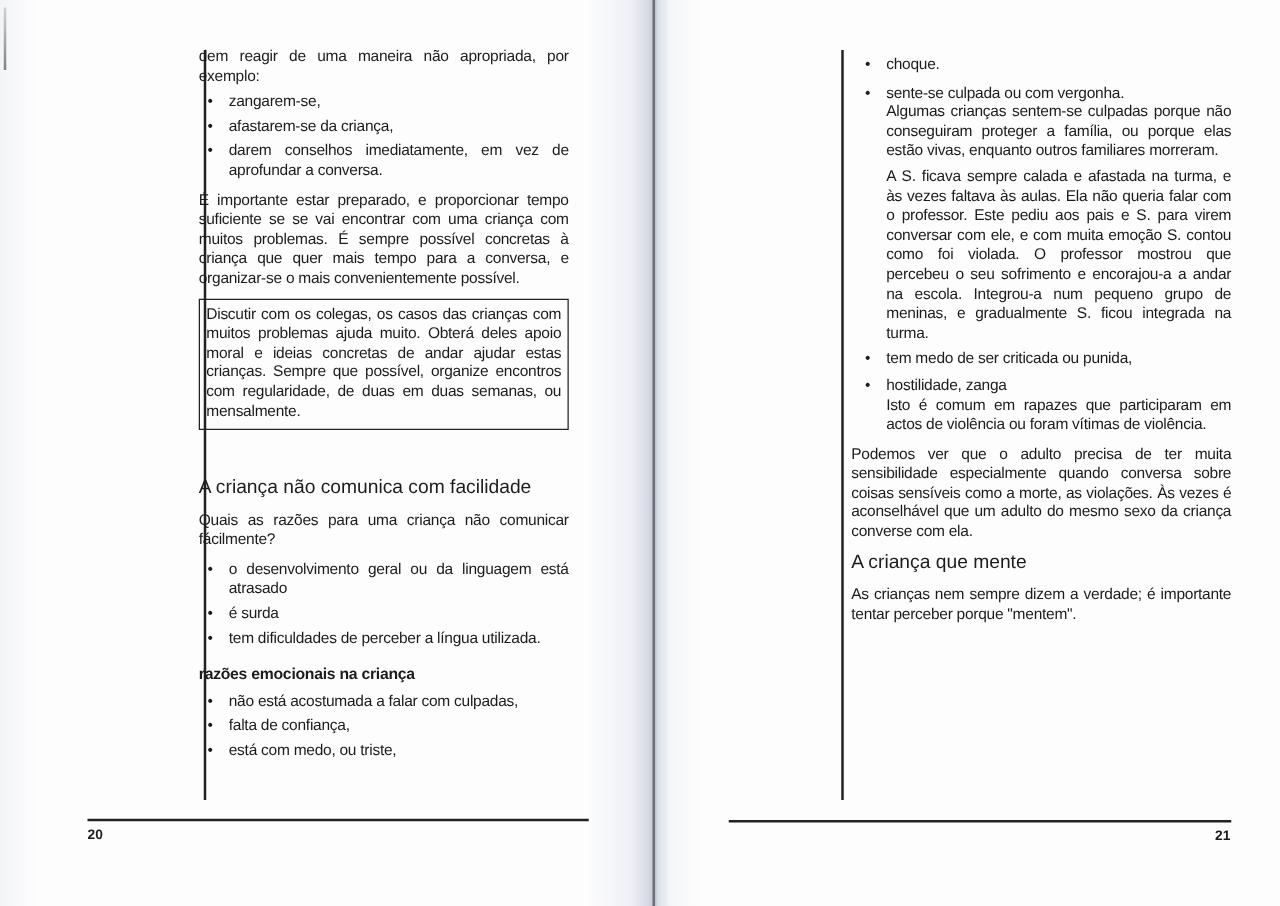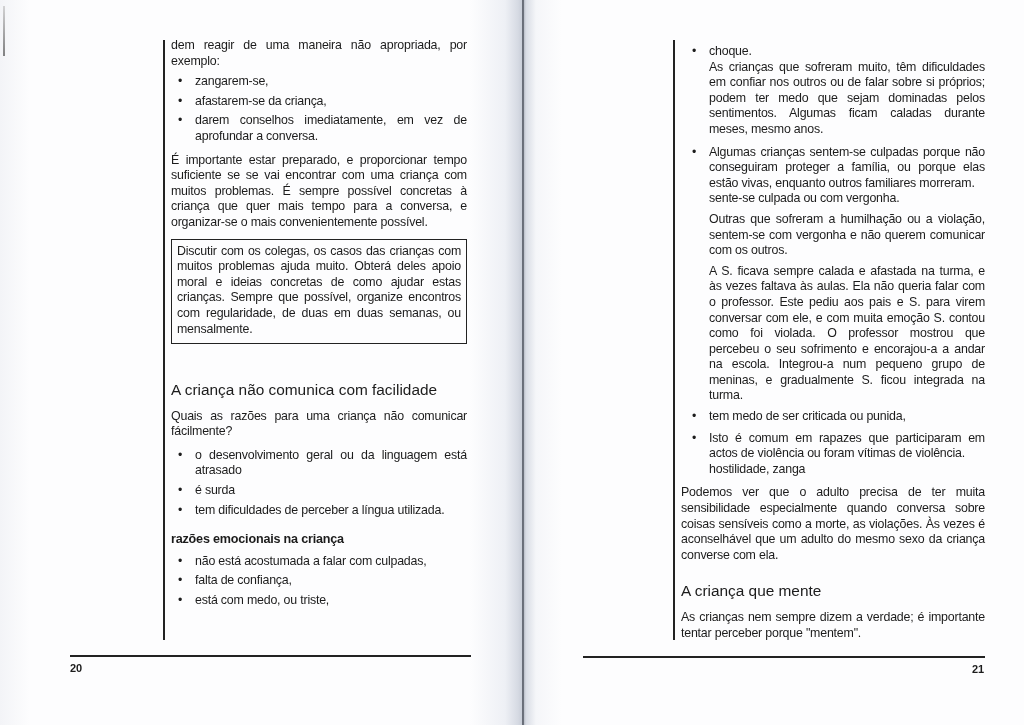--- a/index.html
+++ b/index.html
@@ -44,30 +44,30 @@
   <div class="edge-mark"></div>
 
   <div class="vrule" style="left:163px; top:40px; height:600px;"></div>
   <div class="hrule" style="left:70px; top:655px; width:401px;"></div>
   <div class="page-num" style="left:70px; top:662px;">20</div>
 
   <div class="vrule" style="left:673px; top:40px; height:600px;"></div>
   <div class="hrule" style="left:583px; top:656px; width:402px;"></div>
   <div class="page-num" style="left:972px; top:663px;text-align:center;">21</div>
 
-  <div class="col" style="left:171px; top:38px; width:296px;">
+  <div class="col" style="left:159px; top:38px; width:296px;">
     <p style="margin-bottom:5px;">dem reagir de uma maneira não apropriada, por exemplo:</p>
     <ul>
       <li><span class="bullet">•</span><span>zangarem-se,</span></li>
       <li><span class="bullet">•</span><span>afastarem-se da criança,</span></li>
       <li><span class="bullet">•</span><span>darem conselhos imediatamente, em vez de aprofundar a conversa.</span></li>
     </ul>
     <p>É importante estar preparado, e proporcionar tempo suficiente se se vai encontrar com uma criança com muitos problemas. É sempre possível concretas à criança que quer mais tempo para a conversa, e organizar-se o mais convenientemente possível.</p>
     <div class="boxed">
-      <p>Discutir com os colegas, os casos das crianças com muitos problemas ajuda muito. Obterá deles apoio moral e ideias concretas de como ajudar estas crianças. Sempre que possível, organize encontros com regularidade, de duas em duas semanas, ou mensalmente.</p>
+      <p>Discutir com os colegas, os casos das crianças com muitos problemas ajuda muito. Obterá deles apoio moral e ideias concretas de andar ajudar estas crianças. Sempre que possível, organize encontros com regularidade, de duas em duas semanas, ou mensalmente.</p>
     </div>
     <h2>A criança não comunica com facilidade</h2>
     <p>Quais as razões para uma criança não comunicar fácilmente?</p>
     <ul>
       <li><span class="bullet">•</span><span>o desenvolvimento geral ou da linguagem está atrasado</span></li>
       <li><span class="bullet">•</span><span>é surda</span></li>
       <li><span class="bullet">•</span><span>tem dificuldades de perceber a língua utilizada.</span></li>
     </ul>
     <h3>razões emocionais na criança</h3>
     <ul>
@@ -75,36 +75,34 @@
       <li><span class="bullet">•</span><span>falta de confiança,</span></li>
       <li><span class="bullet">•</span><span>está com medo, ou triste,</span></li>
     </ul>
   </div>
 
   <div class="col" style="left:685px; top:44px; width:300px;">
     <ul>
       <li style="margin-bottom:7px;">
         <span class="bullet">•</span>
         <span class="sub">choque.</span>
-        <span class="sub">As crianças que sofreram muito, têm dificuldades em confiar nos outros ou de falar sobre si próprios; podem ter medo que sejam dominadas pelos sentimentos. Algumas ficam caladas durante meses, mesmo anos.</span>
       </li>
       <li style="margin-bottom:5px;">
         <span class="bullet">•</span>
+        <span class="sub">sente-se culpada ou com vergonha.</span>
         <span class="sub">Algumas crianças sentem-se culpadas porque não conseguiram proteger a família, ou porque elas estão vivas, enquanto outros familiares morreram.</span>
-        <span class="sub">sente-se culpada ou com vergonha.</span>
-        <span class="subpara" style="margin-top:5px;">Outras que sofreram a humilhação ou a violação, sentem-se com vergonha e não querem comunicar com os outros.</span>
         <span class="subpara" style="margin-top:5px;">A S. ficava sempre calada e afastada na turma, e às vezes faltava às aulas. Ela não queria falar com o professor. Este pediu aos pais e S. para virem conversar com ele, e com muita emoção S. contou como foi violada. O professor mostrou que percebeu o seu sofrimento e encorajou-a a andar na escola. Integrou-a num pequeno grupo de meninas, e gradualmente S. ficou integrada na turma.</span>
       </li>
       <li style="margin-bottom:6px;">
         <span class="bullet">•</span>
         <span class="sub">tem medo de ser criticada ou punida,</span>
       </li>
       <li>
         <span class="bullet">•</span>
+        <span class="sub">hostilidade, zanga</span>
         <span class="sub">Isto é comum em rapazes que participaram em actos de violência ou foram vítimas de violência.</span>
-        <span class="sub">hostilidade, zanga</span>
       </li>
     </ul>
     <p style="margin-left:-4px;">Podemos ver que o adulto precisa de ter muita sensibilidade especialmente quando conversa sobre coisas sensíveis como a morte, as violações. Às vezes é aconselhável que um adulto do mesmo sexo da criança converse com ela.</p>
-    <h2 style="margin-top:20px; margin-left:-4px;">A criança que mente</h2>
+    <h2 style="margin-top:8px; margin-left:-4px;">A criança que mente</h2>
     <p style="margin-left:-4px;">As crianças nem sempre dizem a verdade; é importante tentar perceber porque "mentem".</p>
   </div>
 </div>
 
 </body></html>

